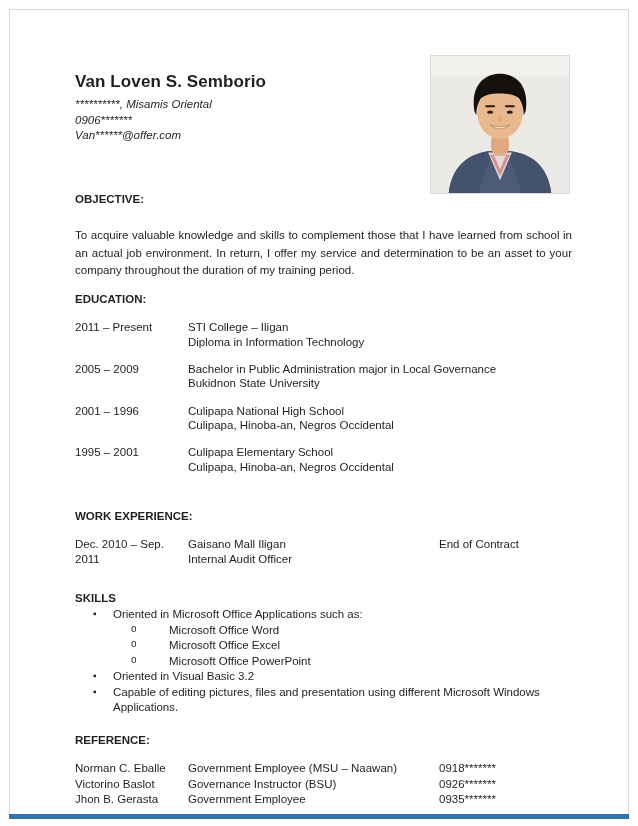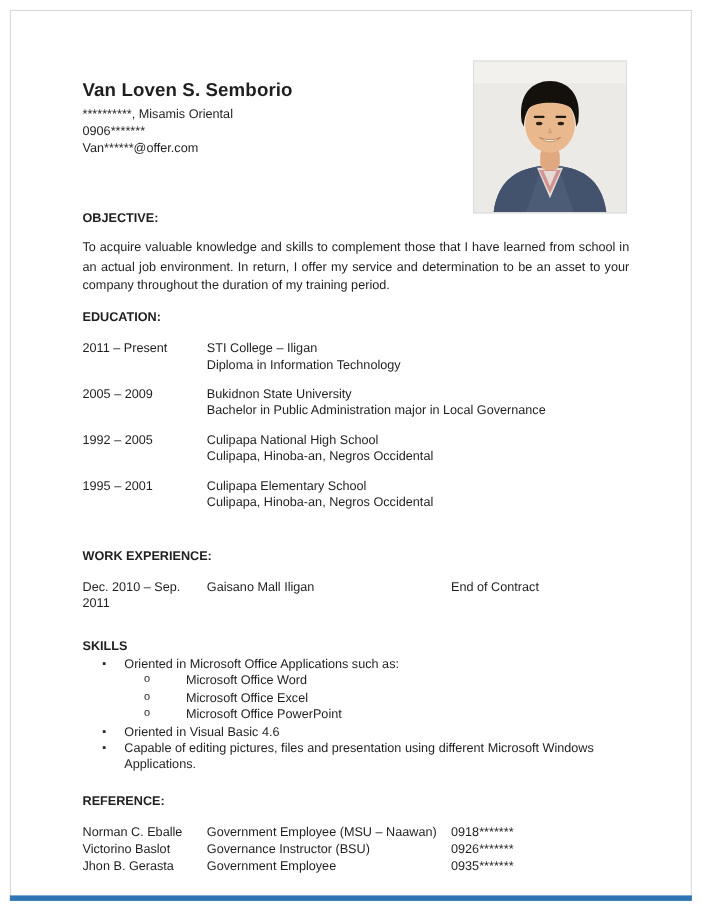--- a/index.html
+++ b/index.html
@@ -31,21 +31,21 @@
     line-height: 1.4;
   }
 
   
   .name {
     font-size: 17px;
     font-weight: bold;
     margin-bottom: 4px;
     letter-spacing: 0.1px;
   }
-  .contact-line { line-height: 1.2; margin-bottom: 2px; }
+  .contact-line { line-height: 1.2; margin-bottom: 2px; font-style: italic; }
 
   .photo {
     position: absolute;
     left: 430px;
     top: 55px;
     width: 140px;
     height: 139px;
     background: #e9e9e7;
     border: 1px solid #dcdcdc;
     overflow: hidden;
@@ -53,39 +53,39 @@
   .photo svg { display: block; width: 100%; height: 100%; }
 
   
   .section-heading {
     font-weight: bold;
     margin-bottom: 0;
   }
 
   .objective-heading { margin-top: 48px; }
   .objective-text {
-    margin-top: 10px;
+    margin-top: 20px;
     text-align: justify;
     line-height: 1.5;
   }
 
   .education-heading { margin-top: 12px; }
 
   .edu-row {
     display: flex;
     margin-top: 13px;
     line-height: 1.25;
   }
   .col-period { width: 113px; flex: 0 0 113px; }
   .col-detail { flex: 1; }
 
   .work-heading { margin-top: 34px; }
   .work-row { display: flex; margin-top: 13px; line-height: 1.25; }
   .col-mid { width: 222px; flex: 0 0 222px; }
-  .col-right { flex: 1; }
+  .col-right { flex: 1; margin-left: 29px; }
 
   .skills-heading { margin-top: 24px; }
 
   .skill-l1 {
     display: flex;
     line-height: 1.25;
     margin-top: 1px;
   }
   .skill-l1 .bullet {
     flex: 0 0 38px;
@@ -178,47 +178,48 @@
       <div class="col-period">2011 – Present</div>
       <div class="col-detail">
         <div>STI College – Iligan</div>
         <div>Diploma in Information Technology</div>
       </div>
     </div>
 
     <div class="edu-row">
       <div class="col-period">2005 – 2009</div>
       <div class="col-detail">
+        <div>Bachelor in Public Administration major in Local Governance</div>
         <div>Bukidnon State University</div>
-        <div>Bachelor in Public Administration major in Local Governance</div>
-      </div>
-    </div>
-
-    <div class="edu-row">
-      <div class="col-period">1992 – 2005</div>
+      </div>
+    </div>
+
+    <div class="edu-row">
+      <div class="col-period">2001 – 1996</div>
       <div class="col-detail">
         <div>Culipapa National High School</div>
         <div>Culipapa, Hinoba-an, Negros Occidental</div>
       </div>
     </div>
 
     <div class="edu-row">
       <div class="col-period">1995 – 2001</div>
       <div class="col-detail">
         <div>Culipapa Elementary School</div>
         <div>Culipapa, Hinoba-an, Negros Occidental</div>
       </div>
     </div>
 
     <div class="section-heading work-heading">WORK EXPERIENCE:</div>
 
     <div class="work-row">
       <div class="col-period">Dec. 2010 – Sep. 2011</div>
       <div class="col-mid">
         <div>Gaisano Mall Iligan</div>
+        <div>Internal Audit Officer</div>
       </div>
       <div class="col-right">End of Contract</div>
     </div>
 
     <div class="section-heading skills-heading">SKILLS</div>
 
     <div class="skill-l1">
       <span class="bullet"></span>
       <span class="text">Oriented in Microsoft Office Applications such as:</span>
     </div>
@@ -229,21 +230,21 @@
     <div class="skill-l2">
       <span class="bullet"></span>
       <span class="text">Microsoft Office Excel</span>
     </div>
     <div class="skill-l2">
       <span class="bullet"></span>
       <span class="text">Microsoft Office PowerPoint</span>
     </div>
     <div class="skill-l1">
       <span class="bullet"></span>
-      <span class="text">Oriented in Visual Basic 4.6</span>
+      <span class="text">Oriented in Visual Basic 3.2</span>
     </div>
     <div class="skill-l1">
       <span class="bullet"></span>
       <span class="text">Capable of editing pictures, files and presentation using different  Microsoft Windows Applications.</span>
     </div>
 
     <div class="section-heading reference-heading">REFERENCE:</div>
 
     <div class="ref-rows">
       <div class="ref-row">

